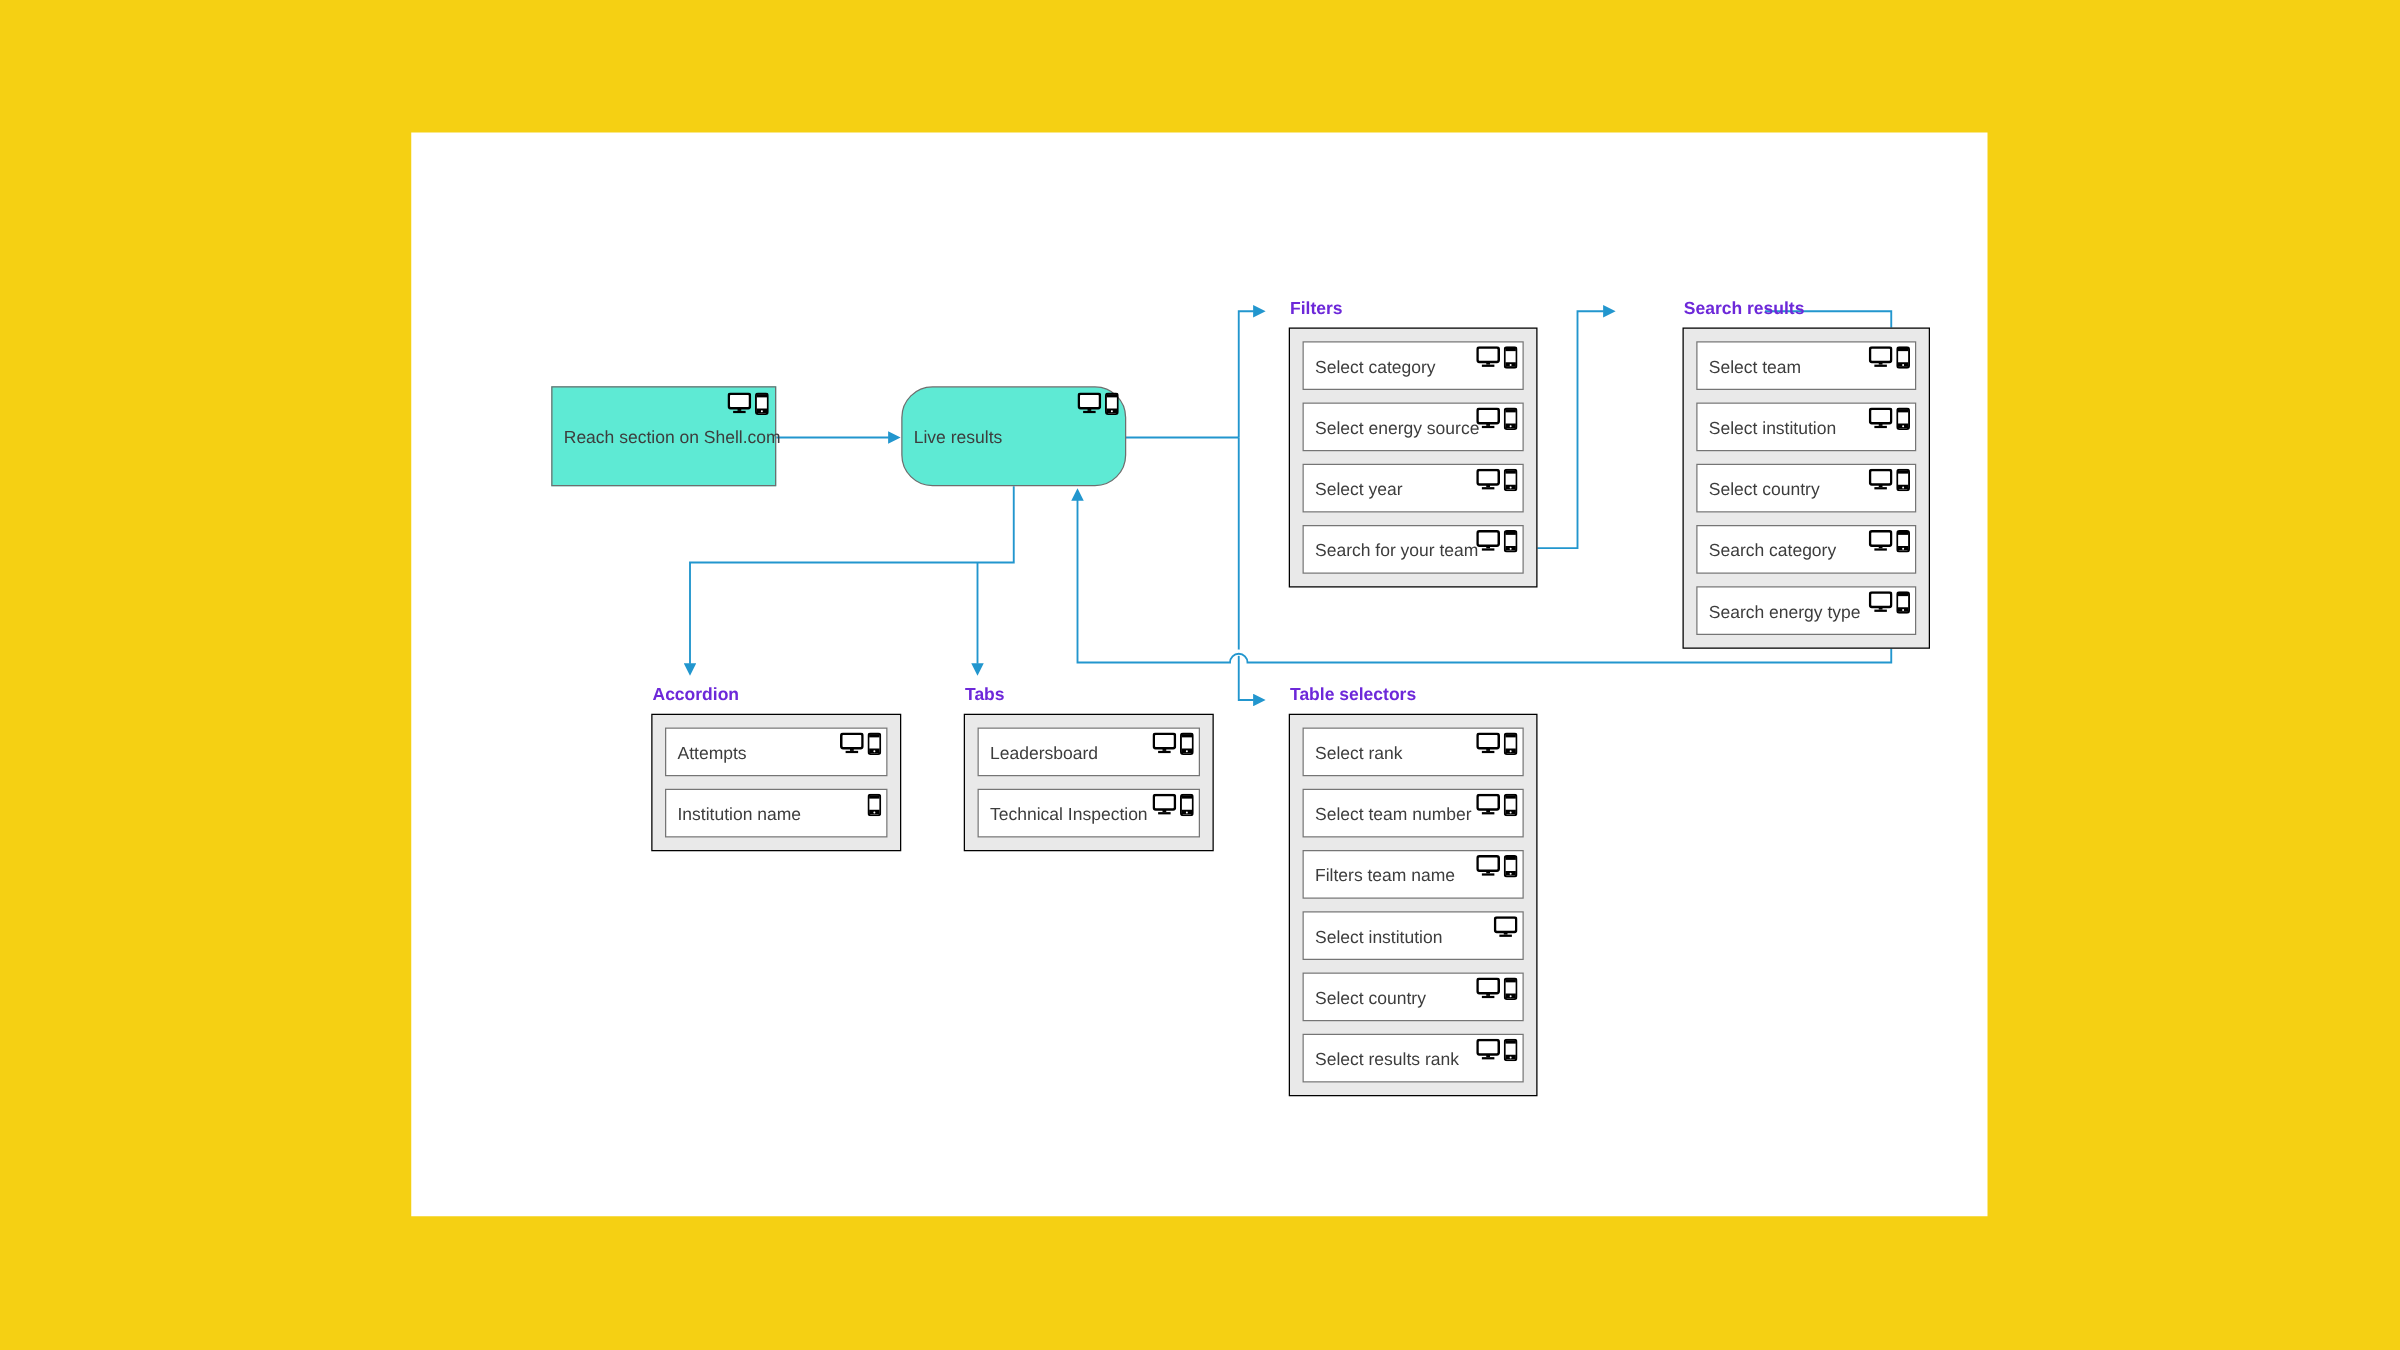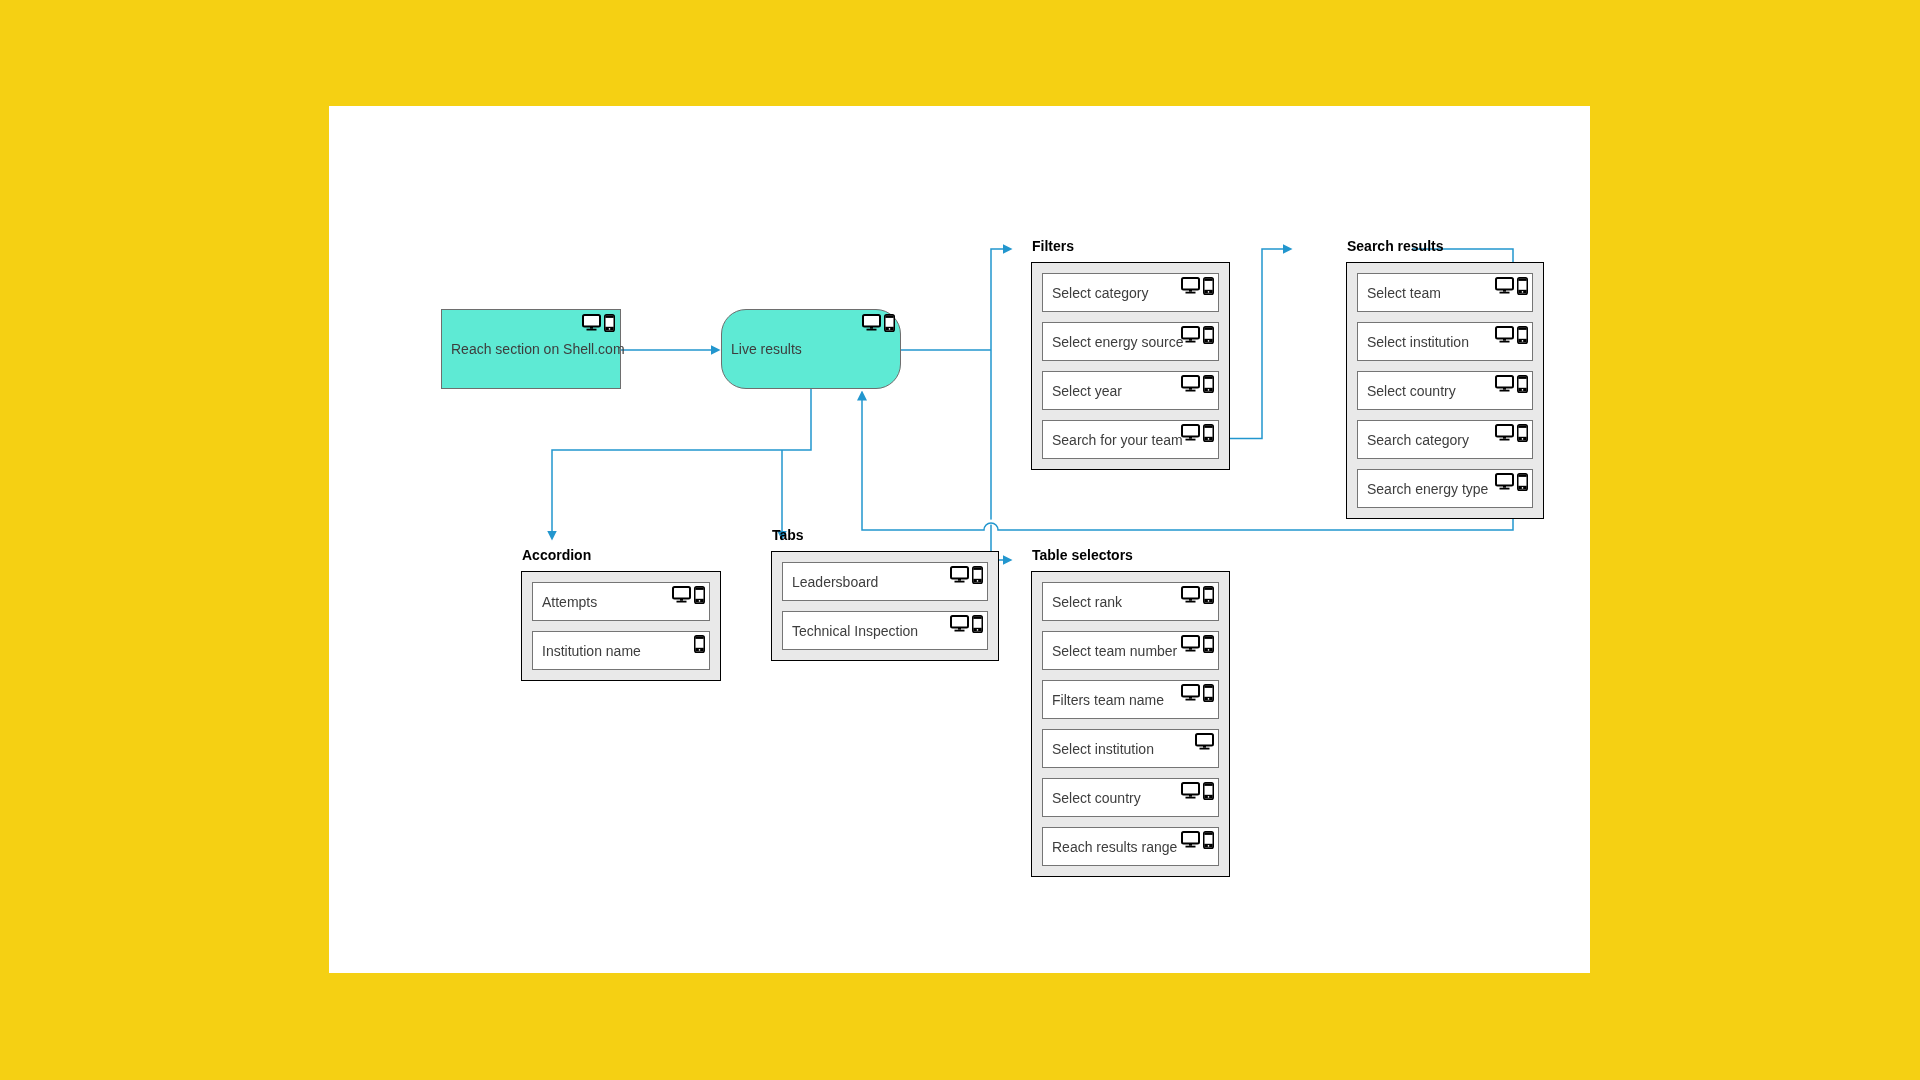--- a/index.html
+++ b/index.html
@@ -7,21 +7,21 @@
   .stage{position:relative;width:1920px;height:1080px;background:#F5D013;}
   .sheet{position:absolute;left:329px;top:106px;width:1261px;height:867px;background:#FFFFFF;}
   .wires{position:absolute;left:0;top:0;width:1920px;height:1080px;pointer-events:none;}
 
   .node{position:absolute;background:#5eead4;border:1px solid #6e6e6e;box-sizing:border-box;
         display:flex;align-items:center;padding-left:9px;}
   .node-label{font-size:14px;color:#3d3d3d;white-space:nowrap;}
   .node-icons{position:absolute;top:4px;right:5px;}
 
   .group{position:absolute;}
-  .group-title{margin:0 0 8px 1px;font-size:14px;line-height:15px;font-weight:bold;color:#000000;}
+  .group-title{margin:0 0 8px 1px;font-size:14px;line-height:15px;font-weight:bold;color:#6d28d9;}
   .group-box{border:1px solid #000000;background:#e9e9e9;padding:10px;
              display:flex;flex-direction:column;gap:10px;box-sizing:border-box;}
   .card{position:relative;height:39px;background:#fff;border:1px solid #757575;box-sizing:border-box;
         display:flex;align-items:center;padding-left:9px;}
   .card-label{font-size:14px;color:#3d3d3d;white-space:nowrap;}
   .card-icons,.node-icons{display:flex;gap:3px;align-items:flex-start;}
   .card-icons{position:absolute;top:3px;right:4px;}
   .dev-icon{display:inline-flex;line-height:0;}
 </style>
 </head>
@@ -315,21 +315,21 @@
                 <rect x="1.3" y="1.3" width="8.4" height="2.6" fill="#000"></rect>
                 <rect x="1.3" y="12.8" width="8.4" height="3.7" fill="#000"></rect>
                 <circle cx="5.5" cy="14.9" r="0.8" fill="#fff"></circle>
               </svg>
             </span>
           </span>
         </div>
       </div>
   </section>
 
-  <section class="group" style="left:771px;top:528px;width:228px;">
+  <section class="group" style="left:771px;top:548px;width:200px;">
     <h3 class="group-title">Tabs</h3>
     <div class="group-box">
         <div class="card">
           <span class="card-label">Leadersboard</span>
           <span class="card-icons">
             <span class="dev-icon">
               <svg width="19" height="17" viewBox="0 0 19 17">
                 <rect x="1" y="1" width="17" height="11.5" rx="1.5" fill="#fff" stroke="#000" stroke-width="2"></rect>
                 <rect x="8" y="12.5" width="3" height="2.2" fill="#000"></rect>
                 <rect x="4.5" y="14.7" width="10" height="1.8" fill="#000"></rect>
@@ -457,21 +457,21 @@
               <svg width="11" height="18" viewBox="0 0 11 18">
                 <rect x="0.75" y="0.75" width="9.5" height="16.5" rx="1.8" fill="#fff" stroke="#000" stroke-width="1.5"></rect>
                 <rect x="1.3" y="1.3" width="8.4" height="2.6" fill="#000"></rect>
                 <rect x="1.3" y="12.8" width="8.4" height="3.7" fill="#000"></rect>
                 <circle cx="5.5" cy="14.9" r="0.8" fill="#fff"></circle>
               </svg>
             </span>
           </span>
         </div>
         <div class="card">
-          <span class="card-label">Reach results range</span>
+          <span class="card-label">Select results rank</span>
           <span class="card-icons">
             <span class="dev-icon">
               <svg width="19" height="17" viewBox="0 0 19 17">
                 <rect x="1" y="1" width="17" height="11.5" rx="1.5" fill="#fff" stroke="#000" stroke-width="2"></rect>
                 <rect x="8" y="12.5" width="3" height="2.2" fill="#000"></rect>
                 <rect x="4.5" y="14.7" width="10" height="1.8" fill="#000"></rect>
               </svg>
             </span>
             <span class="dev-icon">
               <svg width="11" height="18" viewBox="0 0 11 18">

